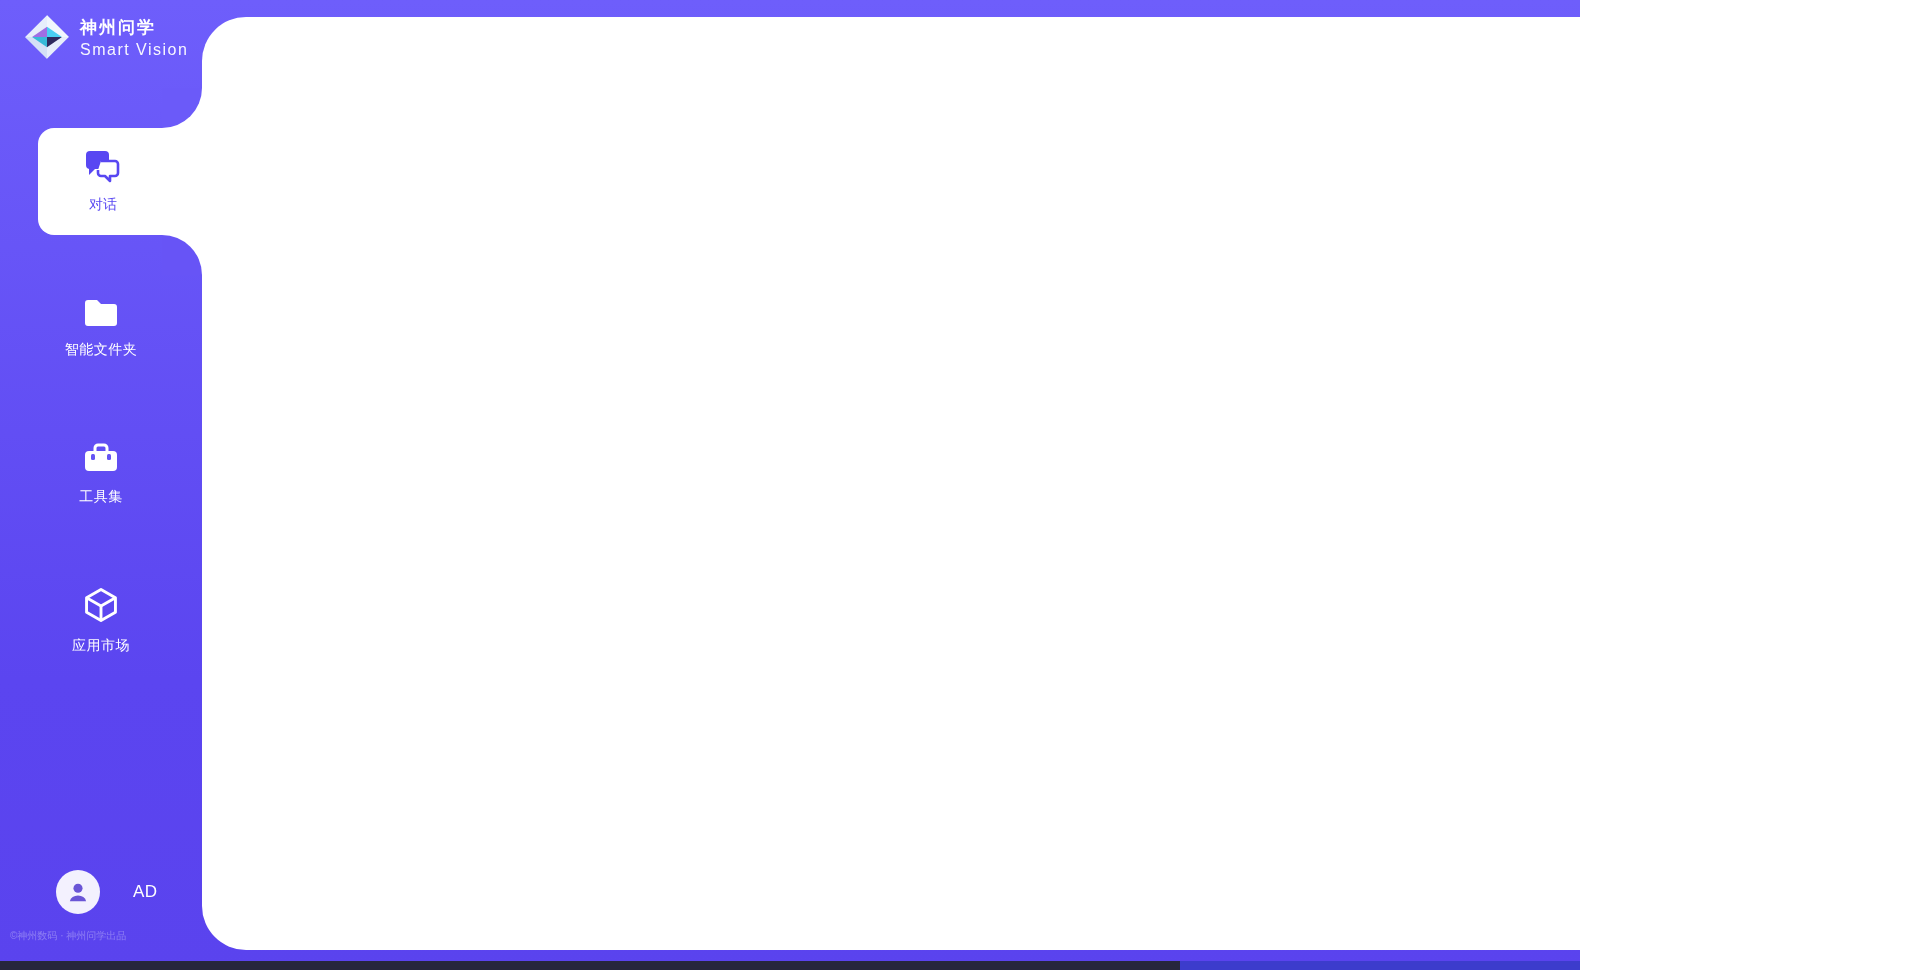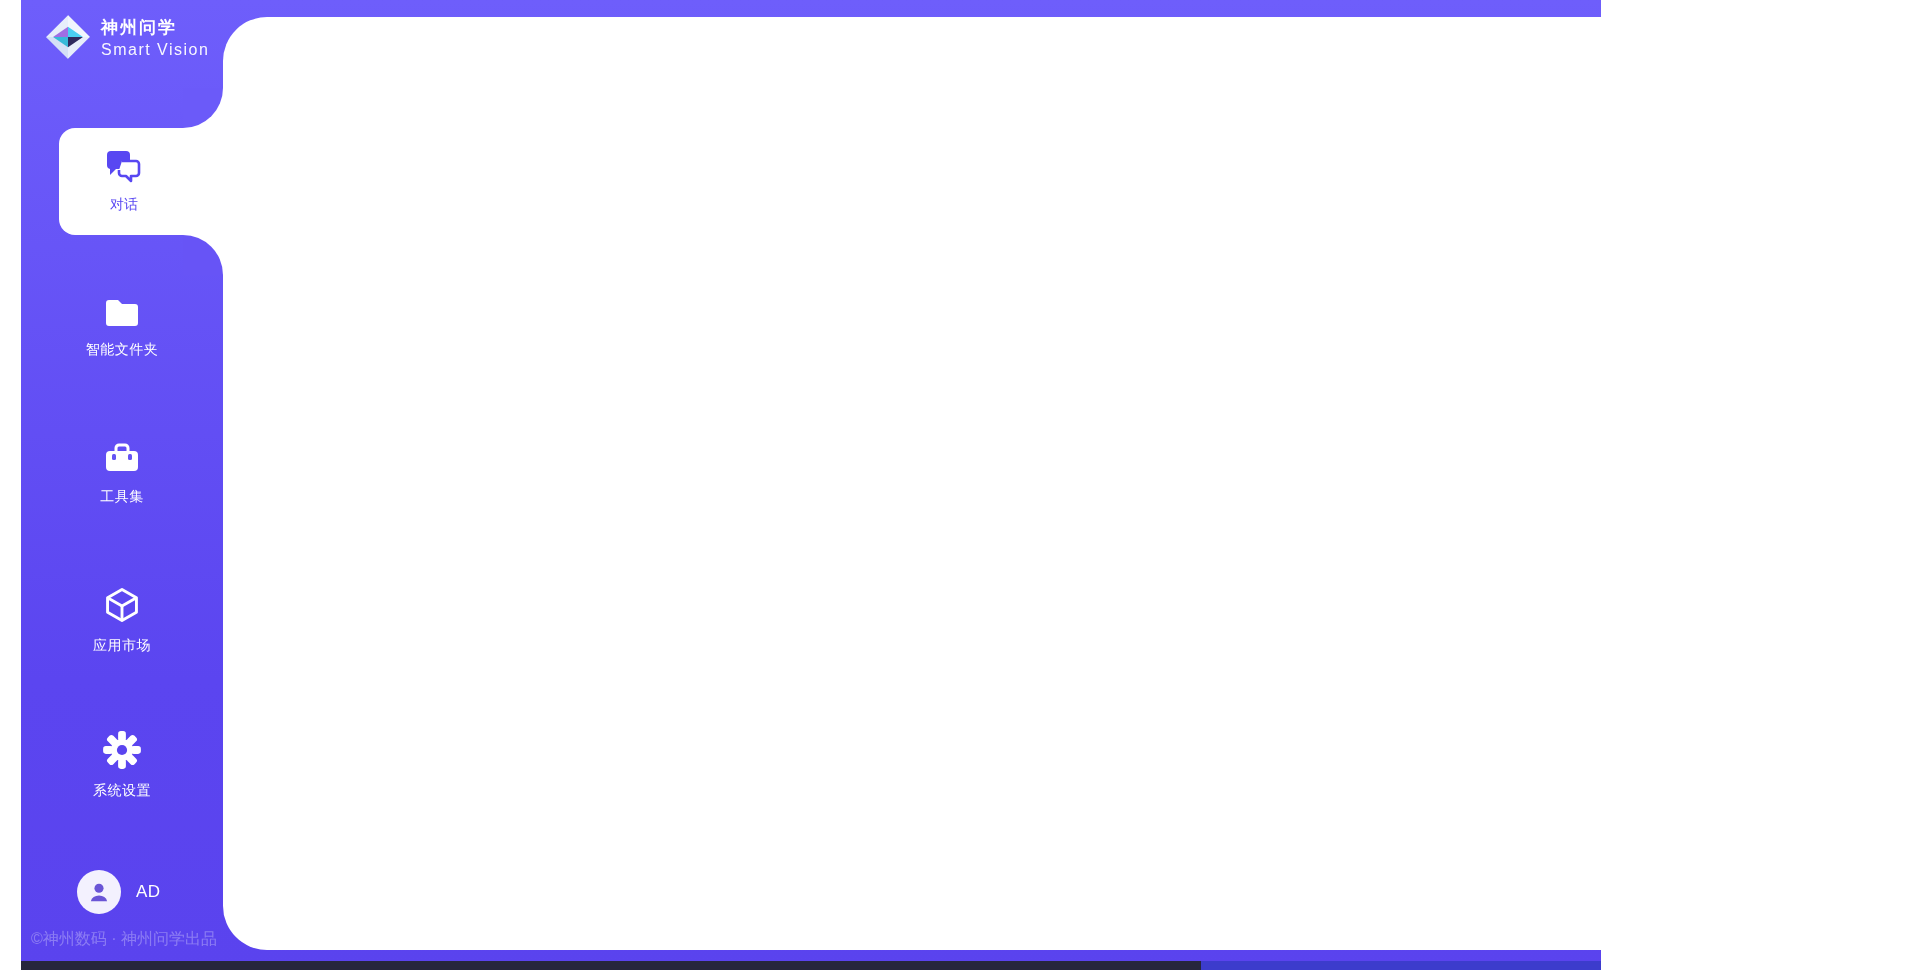--- a/index.html
+++ b/index.html
@@ -1,18 +1,18 @@
 <!DOCTYPE html>
 <html lang="zh"><head>
 <meta charset="utf-8">
 <style>
   html,body{margin:0;padding:0;}
   body{font-family:"Liberation Sans","DejaVu Sans",sans-serif;-webkit-font-smoothing:antialiased;}
   .stage{position:relative;width:1580px;height:970px;overflow:hidden;
-         background:linear-gradient(180deg,#6E5EFB 0%,#5B45F0 70%,#5A43EE 100%);margin-left:21px;}
+         background:linear-gradient(180deg,#6E5EFB 0%,#5B45F0 70%,#5A43EE 100%);}
   
   .strip-dark{position:absolute;left:0;bottom:0;width:1180px;height:9px;background:#26263C;}
   .strip-blue{position:absolute;left:1180px;bottom:0;width:740px;height:9px;background:#3C3CCC;}
 
   
   .main{position:absolute;left:202px;top:17px;width:1698px;height:933px;background:#ffffff;
         border-radius:44px;z-index:1;}
 
   
   .tab-active{position:absolute;left:38px;top:128px;width:164px;height:107px;background:#ffffff;
@@ -27,24 +27,24 @@
 
   
   .logo{position:absolute;left:24px;top:14px;display:flex;align-items:center;gap:10px;z-index:3;}
   .logo .txt{color:#fff;line-height:1.1;}
   .logo .t1{font-size:17px;font-weight:700;letter-spacing:2px;}
   .logo .t2{font-size:16px;letter-spacing:1.5px;margin-top:3px;opacity:.95;}
   .nav-item{position:absolute;left:0;width:202px;display:flex;flex-direction:column;align-items:center;
         gap:9px;color:#fff;font-size:14px;cursor:pointer;z-index:3;}
   .nav-item .lbl{letter-spacing:.5px;}
   .tab-active .lbl{color:#5847F2;font-size:14px;}
-  .user{position:absolute;left:56px;top:870px;display:flex;align-items:center;gap:15px;z-index:3;cursor:pointer;}
+  .user{position:absolute;left:56px;top:870px;display:flex;align-items:center;gap:33px;z-index:3;cursor:pointer;}
   .user .ava{width:44px;height:44px;border-radius:50%;background:#F3F1FE;display:flex;align-items:center;justify-content:center;}
   .user .uname{color:#fff;font-size:17px;letter-spacing:.5px;}
-  .footer{position:absolute;left:10px;top:929px;color:rgba(255,255,255,.3);font-size:16px;z-index:3;white-space:nowrap;}
+  .footer{position:absolute;left:10px;top:929px;color:rgba(255,255,255,.3);font-size:10px;z-index:3;white-space:nowrap;}
 
   
   .greet-logo{position:absolute;left:369px;top:146px;}
   .greet-title{position:absolute;left:468px;top:180px;font-size:25px;font-weight:700;color:#101218;letter-spacing:.5px;}
 
   
   .cards{position:absolute;left:375px;top:265px;display:grid;grid-template-columns:460px 460px;
          grid-auto-rows:128px;gap:20px;}
   .card{background:#fff;border:1px solid #E7E8F0;border-radius:10px;box-sizing:border-box;
         padding:21px 28px 0 22px;cursor:pointer;}
@@ -137,39 +137,20 @@
     <span>
       <svg width="40" height="40" viewBox="0 0 36 36" fill="none" stroke="#ffffff" stroke-width="2.6" stroke-linejoin="round">
         <path d="M18 4 L31 11.5 V24.5 L18 32 L5 24.5 V11.5 Z"></path>
         <path d="M5 11.5 L18 19 L31 11.5"></path>
         <path d="M18 19 V32"></path>
       </svg>
     </span>
     <span class="lbl">应用市场</span>
   </div>
 
-  <div class="nav-item" style="top:730px;">
-    <span>
-      <svg width="40" height="40" viewBox="0 0 36 36">
-        <g fill="#ffffff">
-          <circle cx="18" cy="18" r="10"></circle>
-          <rect x="14.5" y="1" width="7" height="9" rx="2.5"></rect>
-          <rect x="14.5" y="1" width="7" height="9" rx="2.5" transform="rotate(45 18 18)"></rect>
-          <rect x="14.5" y="1" width="7" height="9" rx="2.5" transform="rotate(90 18 18)"></rect>
-          <rect x="14.5" y="1" width="7" height="9" rx="2.5" transform="rotate(135 18 18)"></rect>
-          <rect x="14.5" y="1" width="7" height="9" rx="2.5" transform="rotate(180 18 18)"></rect>
-          <rect x="14.5" y="1" width="7" height="9" rx="2.5" transform="rotate(225 18 18)"></rect>
-          <rect x="14.5" y="1" width="7" height="9" rx="2.5" transform="rotate(270 18 18)"></rect>
-          <rect x="14.5" y="1" width="7" height="9" rx="2.5" transform="rotate(315 18 18)"></rect>
-        </g>
-        <circle cx="18" cy="18" r="4.6" fill="#5A44EF"></circle>
-      </svg>
-    </span>
-    <span class="lbl">系统设置</span>
-  </div>
 
   <div class="user">
     <span class="ava">
       <svg width="26" height="26" viewBox="0 0 24 24" fill="#6A55D6">
         <circle cx="12" cy="8.5" r="4.2"></circle>
         <path d="M4.5 20.5 a7.6 6.4 0 0 1 15 0 z"></path>
       </svg>
     </span>
     <span class="uname">AD</span>
   </div>

